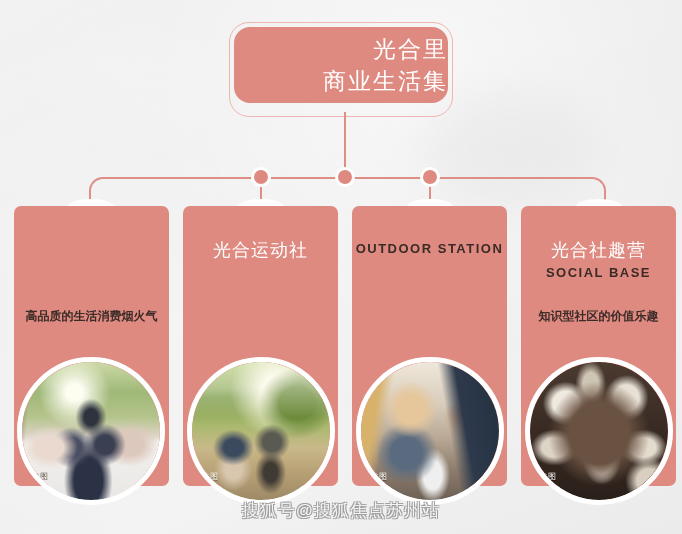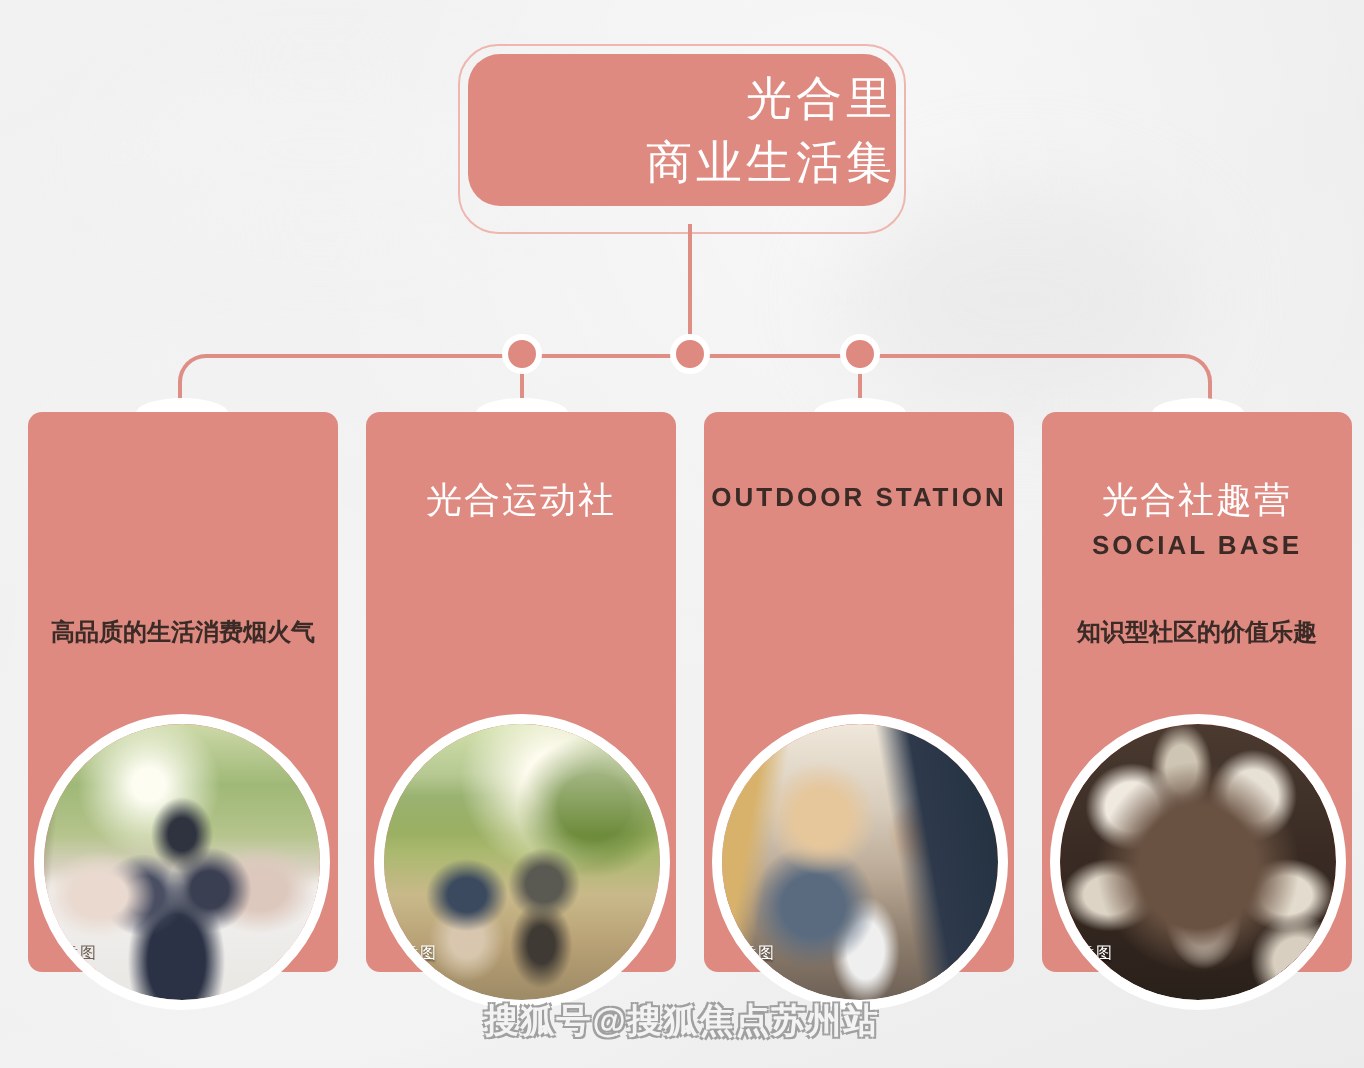--- a/index.html
+++ b/index.html
@@ -258,21 +258,21 @@
   }
 
   
   .watermark {
     position: absolute;
     left: 0;
     right: 0;
     bottom: 12px;
     text-align: center;
     font-size: 17px;
-    font-weight: bold;
+    font-weight: normal;
     letter-spacing: 1px;
     color: #f4f4f4;
     text-shadow:
       -1px -1px 0 #9a9a9a,
        1px -1px 0 #9a9a9a,
       -1px  1px 0 #9a9a9a,
        1px  1px 0 #9a9a9a;
     opacity: .92;
   }
 </style>

